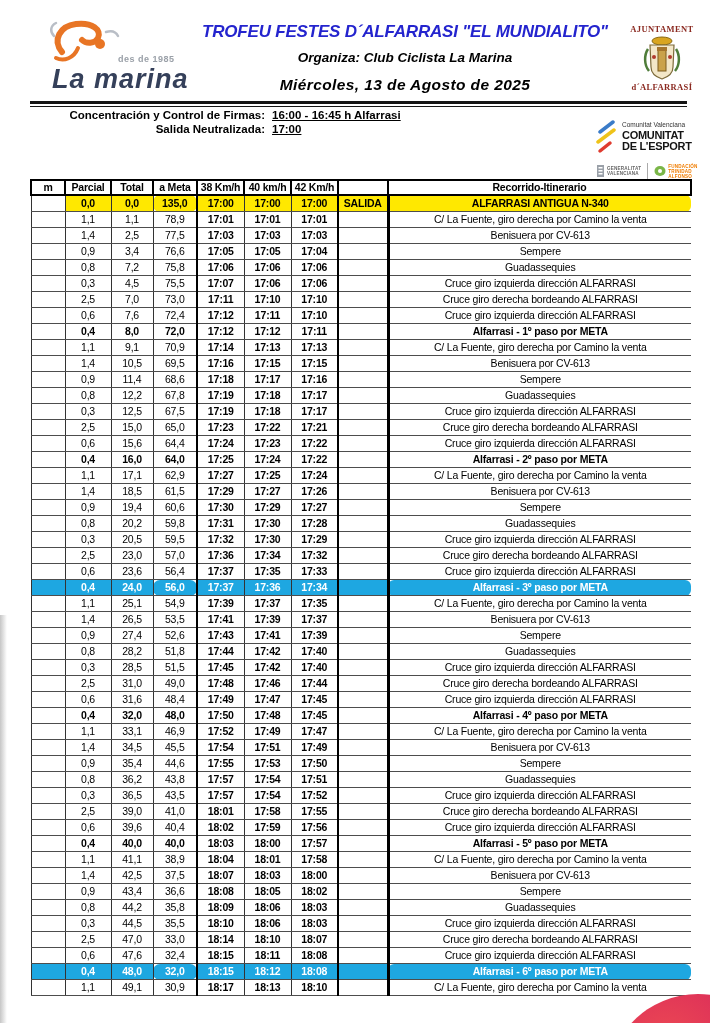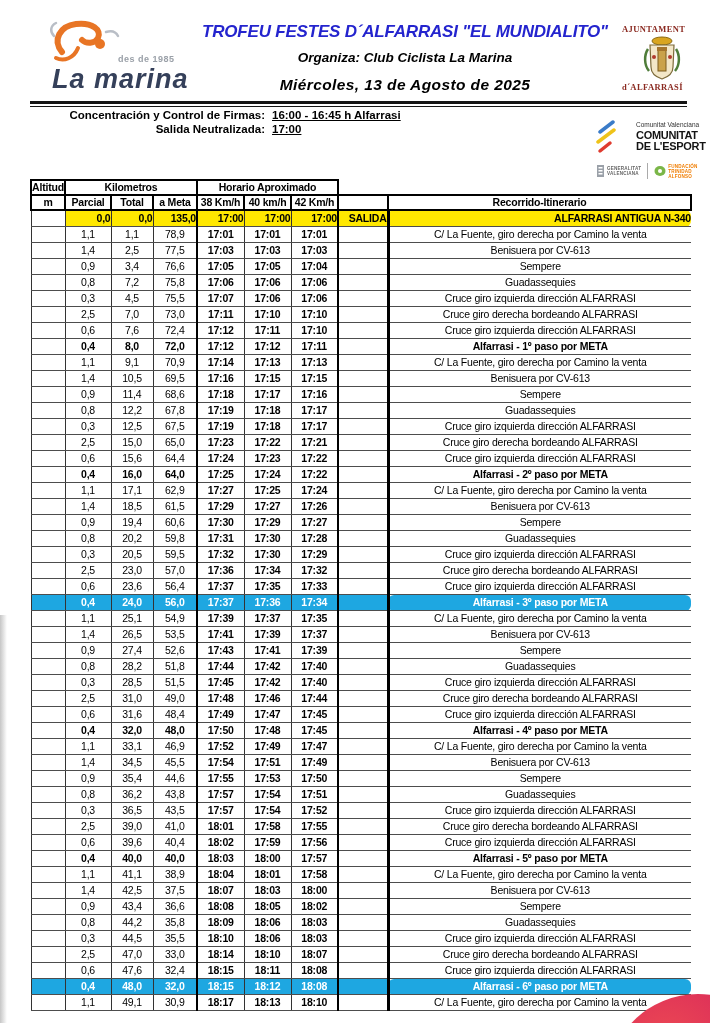--- a/index.html
+++ b/index.html
@@ -11,61 +11,61 @@
         font-family:"Liberation Sans",sans-serif;color:#000;margin:0 auto;}
   
   .logo{position:absolute;left:30px;top:18px;width:180px;height:82px;}
   .logo-tagline{position:absolute;left:88px;top:36px;font-size:9px;color:#9aa0a8;font-weight:bold;letter-spacing:.5px;}
   .logo-name{position:absolute;left:22px;top:46px;font-style:italic;font-weight:bold;font-size:27px;
              color:#35405a;letter-spacing:1px;transform:scaleY(1.05);}
   .title-block{position:absolute;left:195px;top:22px;width:420px;text-align:center;}
   .page-title{color:var(--title-blue);font-style:italic;font-weight:bold;font-size:17px;letter-spacing:-.2px;}
   .organizer{font-style:italic;font-weight:bold;font-size:13.5px;margin-top:8px;}
   .date-line{font-style:italic;font-weight:bold;font-size:15.5px;margin-top:11px;letter-spacing:.4px;}
-  .ajuntament{position:absolute;left:622px;top:24px;width:80px;}
+  .ajuntament{position:absolute;left:622px;top:24px;width:80px;text-align:center;}
   .aj-txt{font-family:"Liberation Serif",serif;font-weight:bold;font-size:8.5px;color:var(--aj-red);letter-spacing:.4px;}
   .aj-crest{margin:1px auto;display:block;}
   .header-rule{position:absolute;left:30px;top:101px;width:657px;height:2px;
                border-top:3px solid #151515;border-bottom:1px solid #151515;}
   
   .info{position:absolute;left:0;top:108px;width:590px;font-size:11.5px;}
   .info-line{position:relative;height:14px;line-height:14px;}
   .il-label{position:absolute;left:38px;width:227px;text-align:right;font-weight:bold;}
   .il-value{position:absolute;left:272px;font-weight:bold;text-decoration:underline;}
   .kl{position:absolute;left:38px;font-weight:bold;}
   .kv{position:absolute;left:120px;font-weight:bold;}
   .kt{position:absolute;left:196px;font-weight:bold;}
   .plain{font-weight:normal;}
   
-  .cv-esport{position:absolute;left:596px;top:120px;width:114px;display:flex;align-items:center;gap:20px;}
+  .cv-esport{position:absolute;left:596px;top:120px;width:114px;display:flex;align-items:center;gap:6px;}
   .cv-text{line-height:1;}
   .cv-small{font-size:6.5px;color:#333;margin-bottom:1px;}
   .cv-big{font-size:11px;font-weight:bold;color:#141414;letter-spacing:-.3px;line-height:11px;}
   .partners{position:absolute;left:596px;top:163px;width:114px;display:flex;align-items:center;}
   .partner{display:flex;align-items:center;gap:2px;}
   .partner-text{font-size:4.6px;line-height:5px;color:#666;font-weight:bold;letter-spacing:.2px;}
   .fta-text{color:var(--fta-orange);}
   .pdivider{width:1px;height:16px;background:#aaa;margin:0 6px;}
   
   table.route{position:absolute;left:30px;top:179px;width:660px;border-collapse:collapse;
               table-layout:fixed;font-size:10.5px;letter-spacing:-.2px;}
   table.route th{border:2.5px solid #000;font-weight:bold;height:13px;line-height:13px;
                  padding:0;font-size:10.5px;overflow:hidden;white-space:nowrap;}
   table.route th.nob{border:none;}
   table.route td{height:15px;line-height:15px;padding:0;text-align:center;
                  border-bottom:1px solid #4d4d4d;overflow:hidden;white-space:nowrap;}
   td.c-alt{border-left:1px solid #333;border-right:1px solid #333;}
   td.c-par,td.c-tot{border-right:1px solid #333;}
-  td.c-met{border-right:2.5px solid #000;}
+  td.c-met{border-right:2.5px solid #000;border-radius:7px;}
   td.c-38,td.c-40{border-right:1px solid #333;}
   td.c-42{border-right:2px solid #000;}
   td.c-mark{border-right:3px solid #000;font-weight:bold;}
   td.c-38,td.c-40,td.c-42{font-weight:bold;}
   td.c-desc{text-align:left;padding-left:5px;border-radius:6px;}
-  tr.s-y td{background:var(--yellow);font-weight:bold;text-align:right;}
+  tr.s-y td{background:var(--yellow);font-weight:bold;}
   tr.s-y td.c-alt{background:#fff;font-weight:normal;}
   tr.s-c td{background:var(--blue);color:#fff;font-weight:bold;}
   tr.s-b td{font-weight:bold;}
   
   .scan-edge{position:absolute;left:0;top:615px;width:7px;height:408px;
              background:linear-gradient(to right,#c6c6c6,#ffffff);}
   .red-blob{position:absolute;left:607px;top:994px;width:182px;height:182px;border-radius:50%;
             background:radial-gradient(circle at 32% 30%,#ee4b52 0%,#d8295b 55%,#c2185b 100%);}
 </style>
 </head>
@@ -166,26 +166,20 @@
         <col style="width:42px">
         <col style="width:44px">
       <col style="width:47px">
         <col style="width:47px">
         <col style="width:47px">
         <col style="width:50px">
         <col style="width:303px">
     </colgroup>
     <thead>
       <tr>
-        <th>Altitud</th>
-        <th colspan="3">Kilometros</th>
-        <th colspan="3">Horario Aproximado</th>
-        <th colspan="2" class="nob"></th>
-      </tr>
-      <tr>
         <th>m</th>
         <th>Parcial</th>
         <th>Total</th>
         <th>a Meta</th>
         <th>38 Km/h</th>
         <th>40 km/h</th>
         <th>42 Km/h</th>
         <th></th>
         <th>Recorrido-Itinerario</th>
       </tr>

